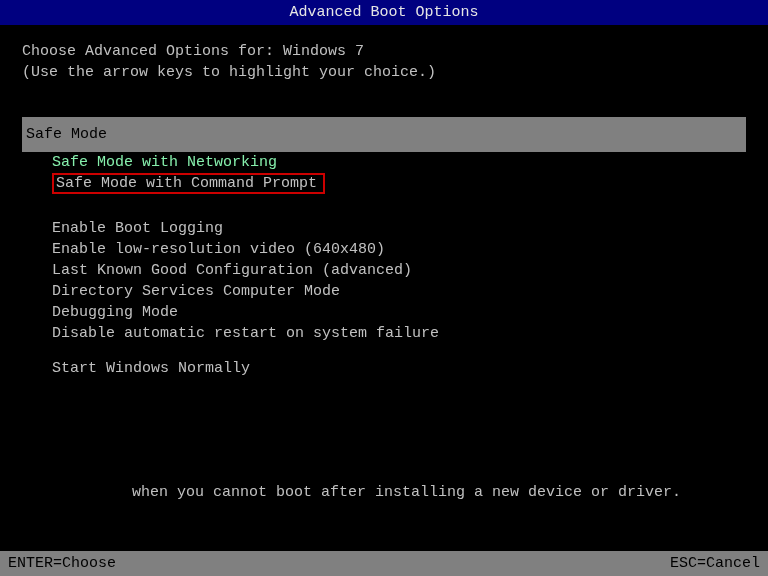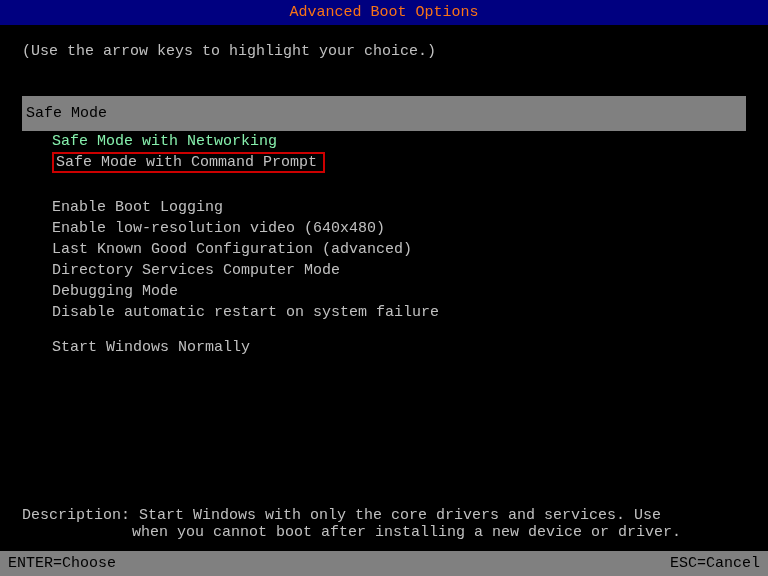--- a/index.html
+++ b/index.html
@@ -15,21 +15,21 @@
       color: #c0c0c0;
       font-family: 'Courier New', Courier, monospace;
       font-size: 15px;
       overflow: hidden;
       display: flex;
       flex-direction: column;
     }
 
     .title-bar {
       background-color: #000080;
-      color: #f97316;
+      color: #e5e5e5;
       text-align: center;
       padding: 4px 0;
       font-size: 15px;
       flex-shrink: 0;
     }
 
     .main-content {
       flex: 1;
       padding: 18px 22px 10px 22px;
       display: flex;
@@ -77,39 +77,41 @@
     }
 
     .status-bar {
       background-color: #808080;
       display: flex;
       justify-content: space-between;
       padding: 4px 8px;
       color: #000000;
       flex-shrink: 0;
       font-size: 15px;
+      margin-top: 40px;
     }
 
     .options-list {
       margin-top: 8px;
     }
 
     .options-list .option-row {
       padding: 2px 0;
       padding-left: 30px;
     }
   </style>
 </head>
 <body>
 
 <div class="title-bar">
   <span>Advanced Boot Options</span>
 </div>
 
 <div class="main-content">
+  <div class="header-text">Choose Advanced Options for: Windows 7</div>
   <div class="header-text">(Use the arrow keys to highlight your choice.)</div>
 
   <div class="spacer"></div>
 
 
   <div class="spacer"></div>
 
   <div class="menu-item selected indent">
     <span>Safe Mode</span>
   </div>
@@ -145,21 +147,20 @@
     </div>
   </div>
 
   <div class="spacer"></div>
 
   <div class="indent">
     <span>Start Windows Normally</span>
   </div>
 
   <div class="description-section">
-    <div>Description: Start Windows with only the core drivers and services. Use</div>
     <div style="padding-left: 110px;">when you cannot boot after installing a new device or driver.</div>
   </div>
 </div>
 
 <div class="status-bar">
   <span>ENTER=Choose</span>
   <span>ESC=Cancel</span>
 </div>
 
 </body></html>

